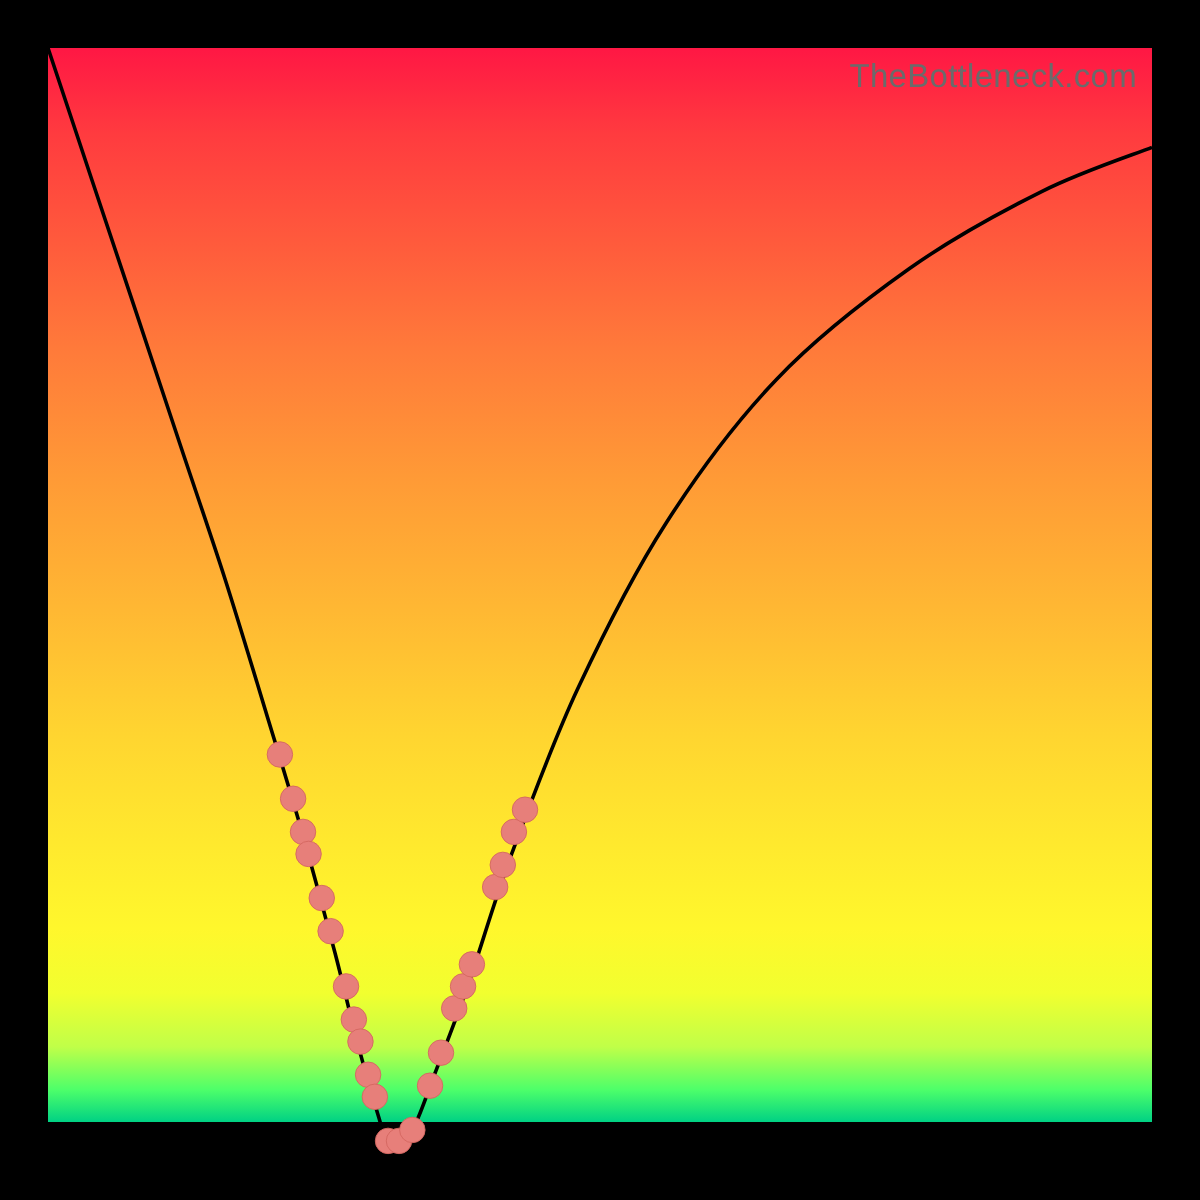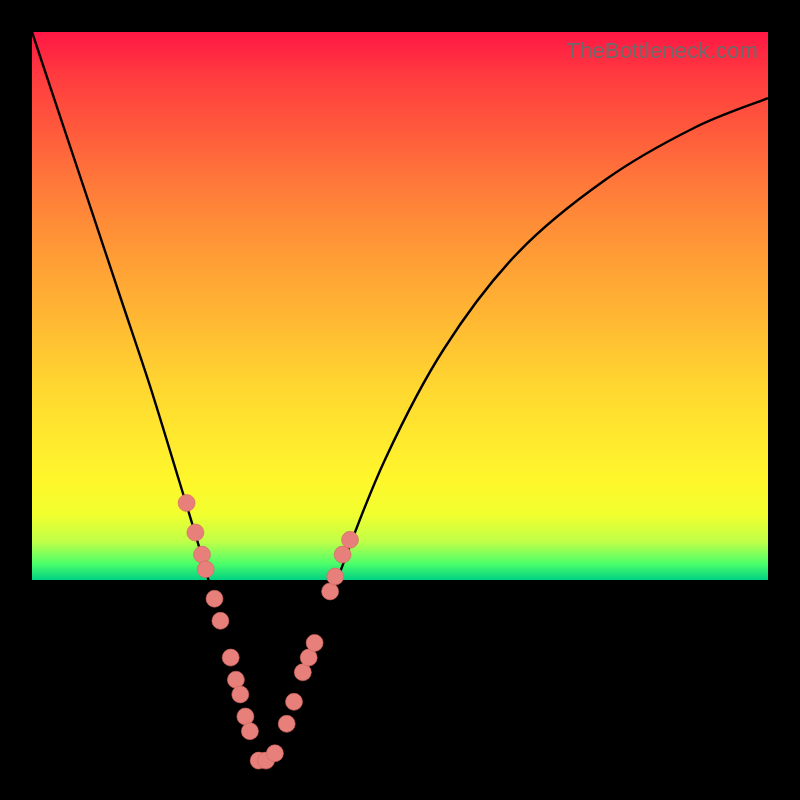--- a/index.html
+++ b/index.html
@@ -15,21 +15,21 @@
     position: absolute;
     left: 0; top: 0;
     width: 800px; height: 800px;
     background: #000;
   }
   .plot-area {
     position: absolute;
     left: 32px;
     top: 32px;
     width: 736px;
-    height: 548px;
+    height: 716px;
     background: linear-gradient(to bottom,
       #ff1744 0%,
       #ff3b3f 8%,
       #ff5a3c 18%,
       #ff7a3a 28%,
       #ff9a36 40%,
       #ffb733 52%,
       #ffd530 64%,
       #ffe92e 74%,
       #fff72c 82%,

